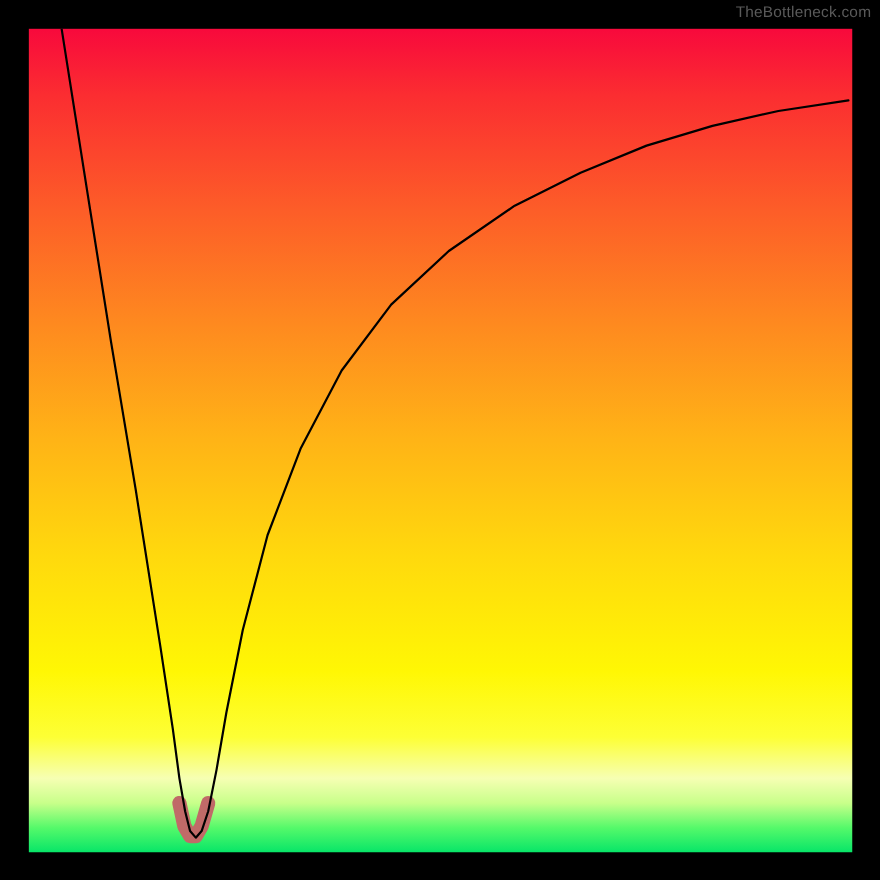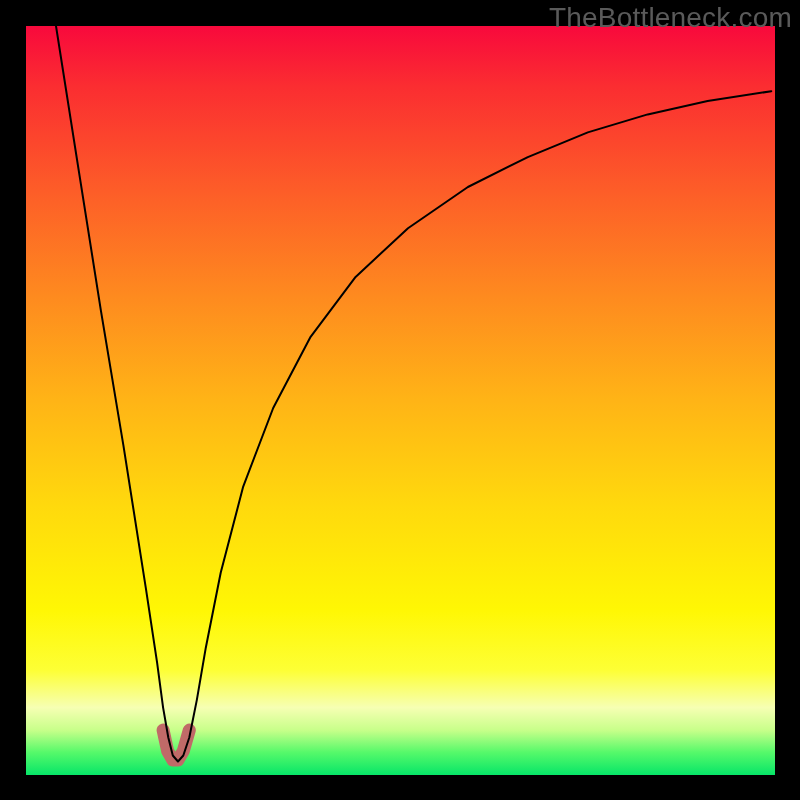--- a/index.html
+++ b/index.html
@@ -63,21 +63,21 @@
     stroke: #c06a68;
     stroke-width: 13;
     stroke-linecap: round;
     stroke-linejoin: round;
   }
   .watermark {
     position: absolute;
     top: 2px;
     right: 8px;
     color: #5a5a5a;
-    font-size: 28px;
+    font-size: 14px;
     font-weight: 400;
     letter-spacing: 0.2px;
   }
 </style>
 </head>
 <body>
 
 <div class="outer">
   <div class="plot-area">
     <div class="gradient-fill"></div>

